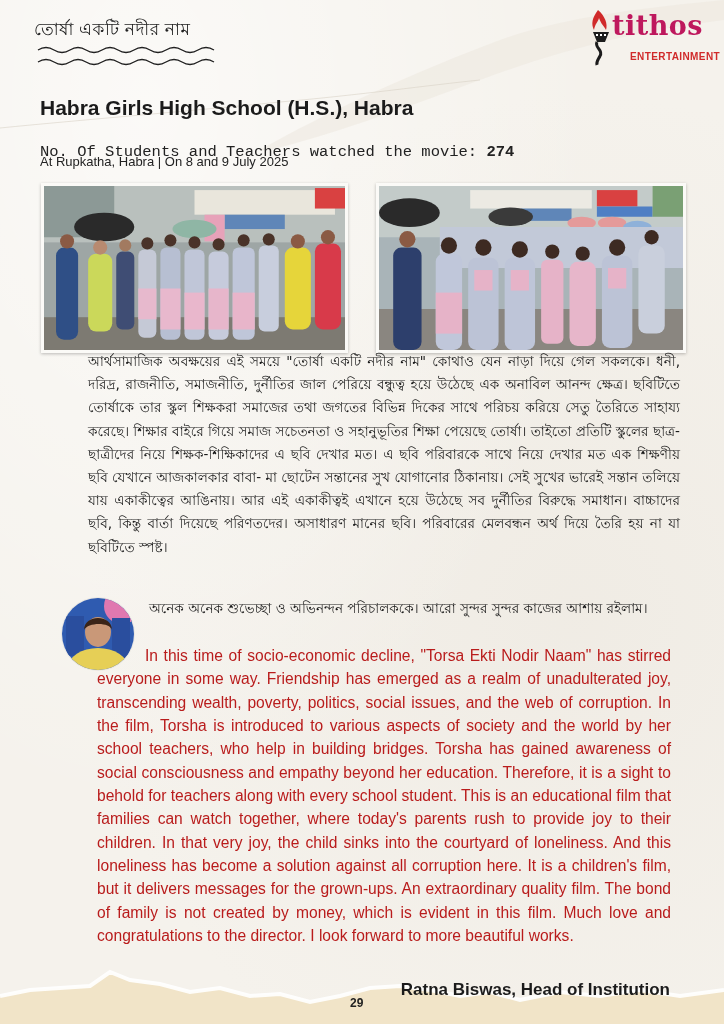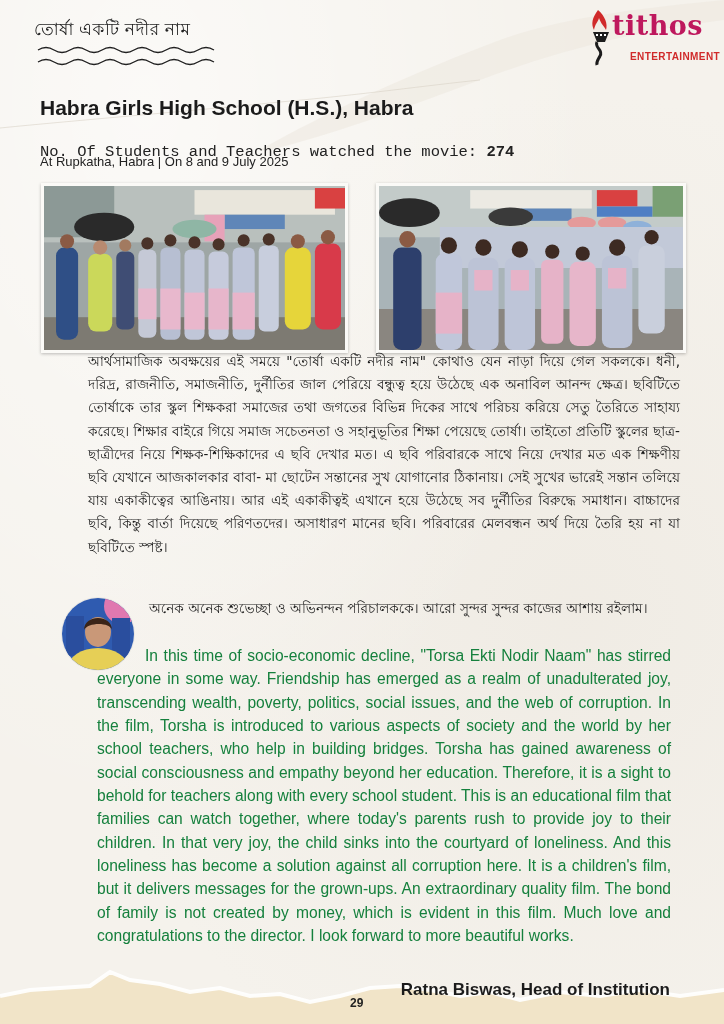--- a/index.html
+++ b/index.html
@@ -152,21 +152,21 @@
       box-shadow: 0 0 0 1px rgba(0,0,0,0.05);
     }
     .en-para {
       position: absolute;
       left: 97px;
       top: 644px;
       width: 574px;
       font-family: "Liberation Sans", sans-serif;
       font-size: 15.6px;
       line-height: 23.35px;
-      color: #15803d;
+      color: #b91c1c;
       text-align: justify;
       text-indent: 48px;
     }
     .tear-bottom {
       position: absolute;
       left: 0;
       top: 966px;
       width: 724px;
       height: 58px;
     }

